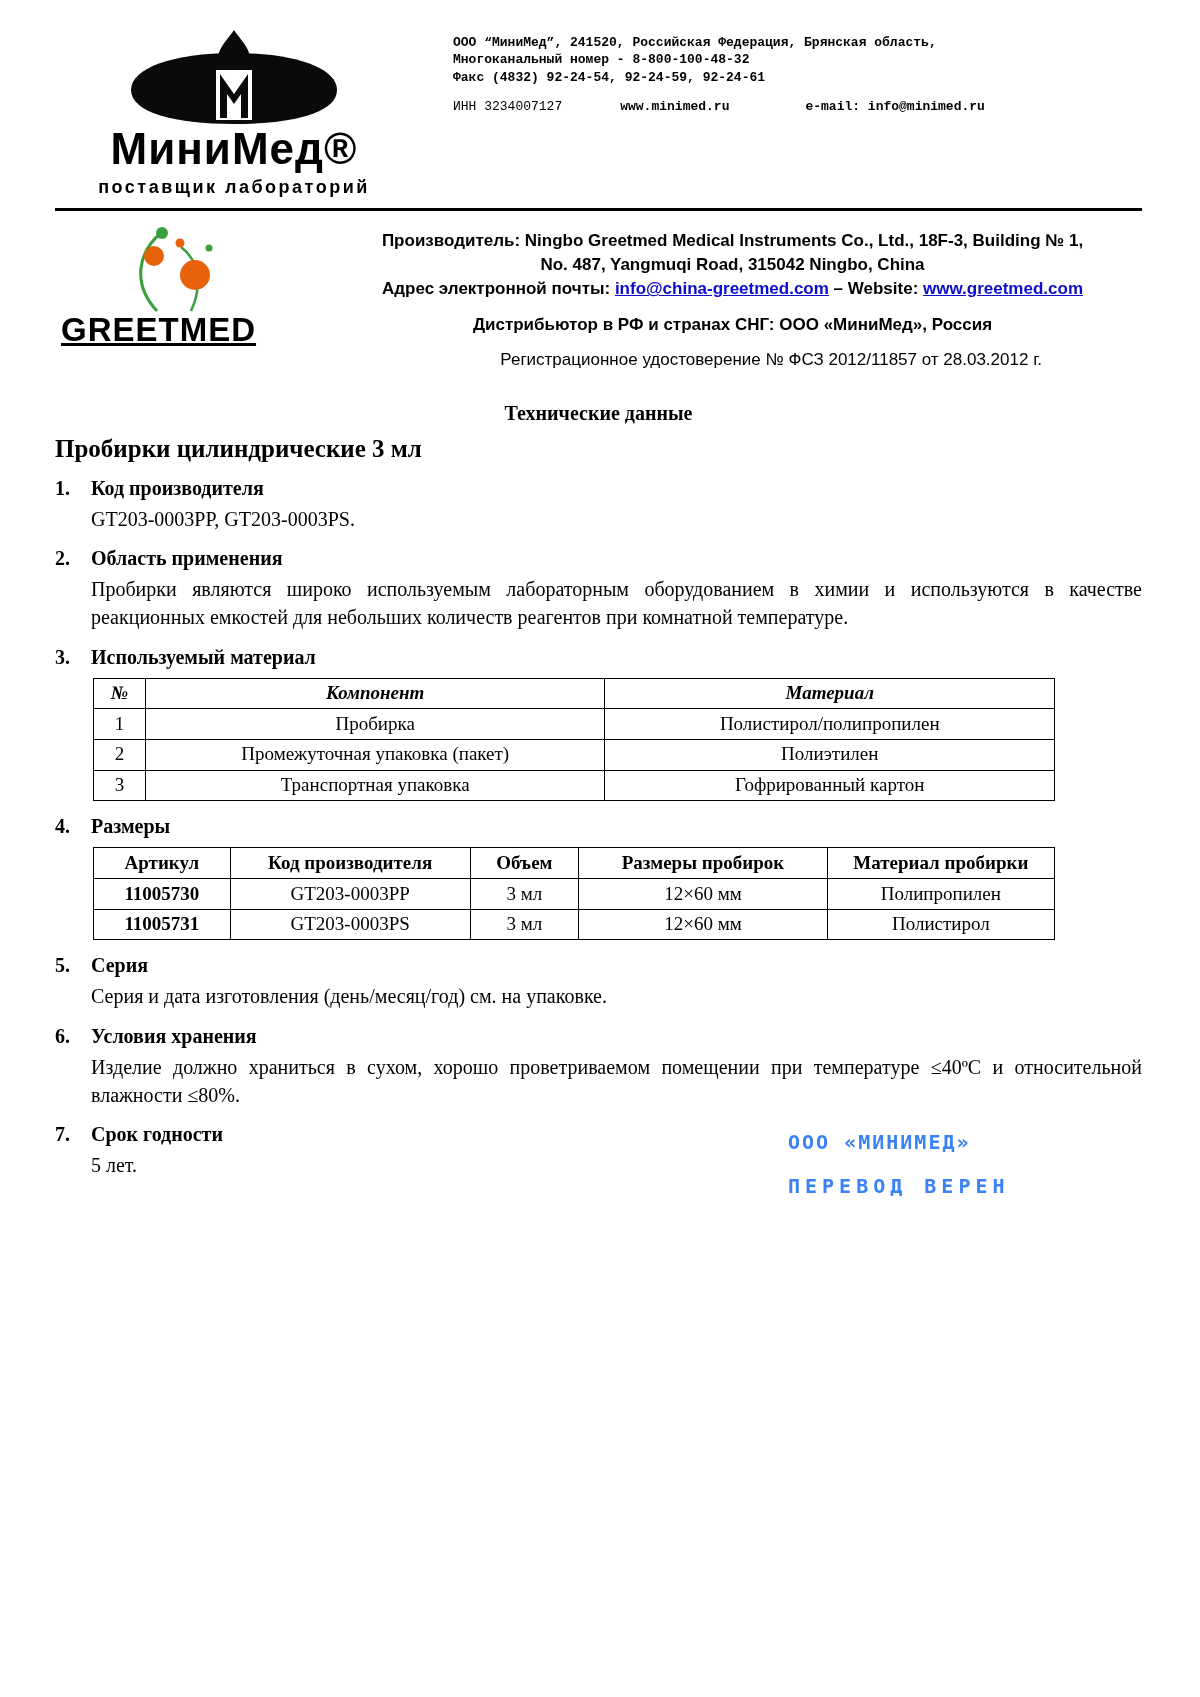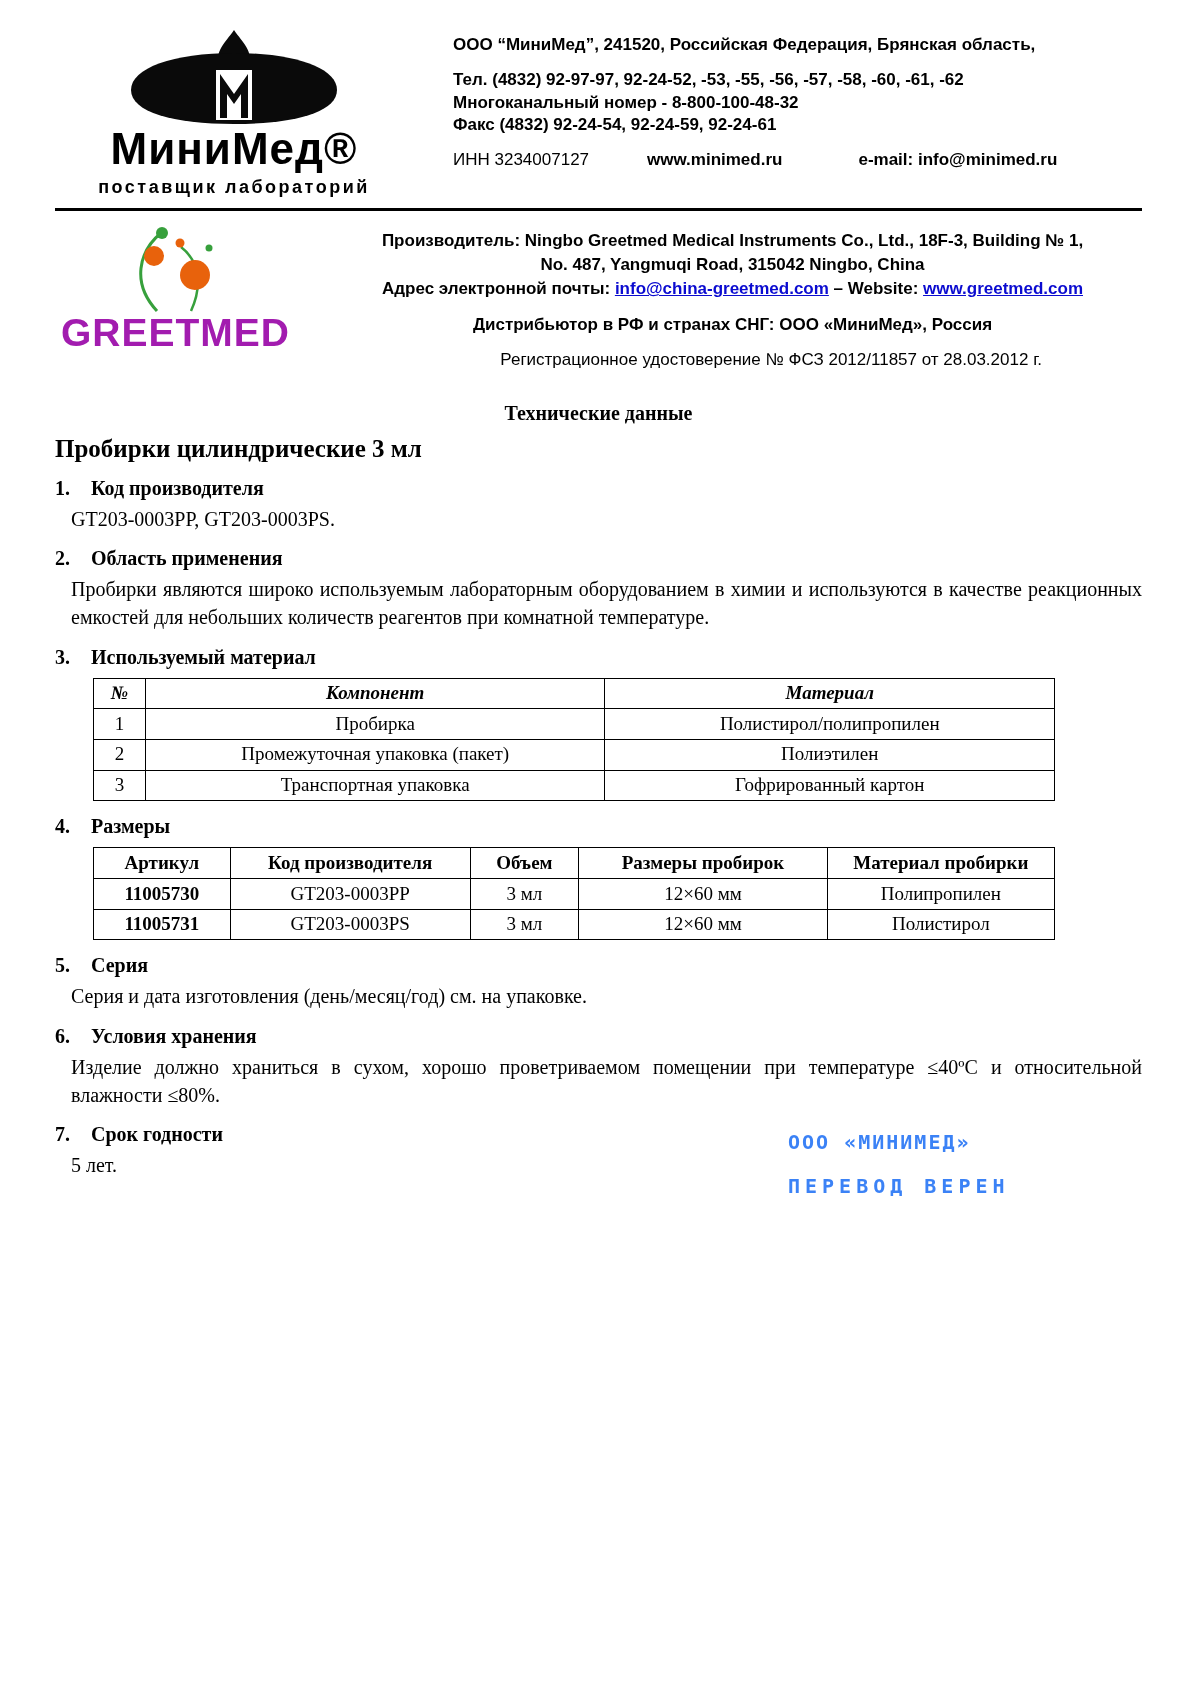--- a/index.html
+++ b/index.html
@@ -4,45 +4,45 @@
 <style>
   * { margin:0; padding:0; box-sizing:border-box; }
   body { width:1200px; background:#ffffff; color:#000; font-family:"Liberation Serif", serif; }
   .page { width:1200px; min-height:1697px; background:#fff; padding:26px 58px 40px 55px; position:relative; overflow:hidden; }
 
   
   .header { display:flex; align-items:flex-start; }
   .logo-block { width:330px; flex-shrink:0; display:flex; flex-direction:column; align-items:center; padding-top:4px; margin-left:14px; }
   .logo-brand { font-family:"Liberation Sans", sans-serif; font-weight:bold; font-size:44px; line-height:1.05; letter-spacing:1px; margin-top:2px; white-space:nowrap; }
   .logo-tagline { font-family:"Liberation Sans", sans-serif; font-weight:bold; font-size:18px; letter-spacing:2.5px; margin-top:5px; white-space:nowrap; }
-  .header-info { flex:1; padding-left:54px; padding-top:8px; font-family:Liberation Sans, sans-serif; font-weight:bold; font-size:17px; line-height:1.34; }
+  .header-info { flex:1; padding-left:54px; padding-top:8px; font-family:Liberation Mono, monospace; font-weight:bold; font-size:13px; line-height:1.34; }
   .hi-gap { margin-top:12px; }
   .hi-row { display:flex; align-items:baseline; }
   .hi-row .inn { font-weight:normal; }
   .hi-row .site { margin-left:58px; }
   .hi-row .mail { margin-left:76px; }
   .divider { height:3px; background:#000; margin-top:10px; }
 
   
   .mfr-row { display:flex; margin-top:8px; }
   .greetmed-block { width:268px; flex-shrink:0; padding-top:4px; padding-left:6px; }
-  .greetmed-text { font-family:"Liberation Sans", sans-serif; font-weight:bold; font-size:39px; color:#a21caf; letter-spacing:1px; line-height:1; margin-top:-4px; white-space:nowrap; }
+  .greetmed-text { font-family:"Liberation Sans", sans-serif; font-weight:bold; font-size:33px; color:#000000; letter-spacing:1px; line-height:1; margin-top:-4px; white-space:nowrap;text-decoration:underline; }
   .mfr-info { flex:1; font-family:"Liberation Sans", sans-serif; font-size:17px; line-height:1.42; text-align:center; padding-top:10px; }
   .mfr-bold { font-weight:bold; }
   .mfr-gap { margin-top:11px; }
   .mfr-reg { font-weight:normal; text-align:right; padding-right:100px; }
   .doc-link { color:#0b0bd0; text-decoration:underline; }
 
   
   .doc-subtitle { text-align:center; font-weight:bold; font-size:20px; margin-top:30px; }
   .doc-title { font-weight:bold; font-size:25px; margin-top:10px; font-family:"Liberation Serif", serif; }
   .sec { margin-top:13px; }
   .sec-head { display:flex; font-weight:bold; font-size:20px; line-height:1.25; }
   .sec-num { width:36px; flex-shrink:0; }
-  .sec-body { margin-left:16px; margin-top:5px; font-size:20px; line-height:1.38; text-align:justify; }
+  .sec-body { margin-left:36px; margin-top:5px; font-size:20px; line-height:1.38; text-align:justify; }
 
   .tbl { border-collapse:collapse; margin:8px 0 2px 38px; width:962px; font-size:19px; }
   .tbl th, .tbl td { border:1.5px solid #000; text-align:center; padding:2.5px 4px; line-height:1.3; }
   .tbl th { font-weight:bold; }
   .materials th { font-style:italic; }
   td.b { font-weight:bold; }
 
   .materials .c0 { width:52px; } .materials .c1 { width:460px; } .materials .c2 { width:450px; }
   .sizes .c0 { width:142px; } .sizes .c1 { width:250px; } .sizes .c2 { width:113px;text-align:center; }
   .sizes .c3 { width:264px; } .sizes .c4 { width:237px; }
@@ -65,21 +65,20 @@
         <path d="M131 23 C192 23 234 38 234 60 C234 82 192 94 131 94 C70 94 28 82 28 60 C28 38 70 23 131 23 Z" fill="#0a0a0a"></path>
         <rect x="113" y="40" width="36" height="50" fill="#ffffff"></rect>
         <path d="M117 44 L131 64 L145 44 L145 88 L138 88 L138 64 L131 74 L124 64 L124 88 L117 88 Z" fill="#0a0a0a"></path>
       </svg>
       <div class="logo-brand">МиниМед®</div>
       <div class="logo-tagline">поставщик лабораторий</div>
     </div>
 
     <div class="header-info">
       <div>ООО “МиниМед”, 241520, Российская Федерация, Брянская область,</div>
-      <div class="hi-gap">Тел. (4832) 92-97-97, 92-24-52, -53, -55, -56, -57, -58, -60, -61, -62</div>
       <div>Многоканальный номер - 8-800-100-48-32</div>
       <div>Факс (4832) 92-24-54, 92-24-59, 92-24-61</div>
       <div class="hi-row hi-gap">
         <span class="inn">ИНН 3234007127</span>
         <span class="site">www.minimed.ru</span>
         <span class="mail">e-mail: info@minimed.ru</span>
       </div>
     </div>
   </header>
 

